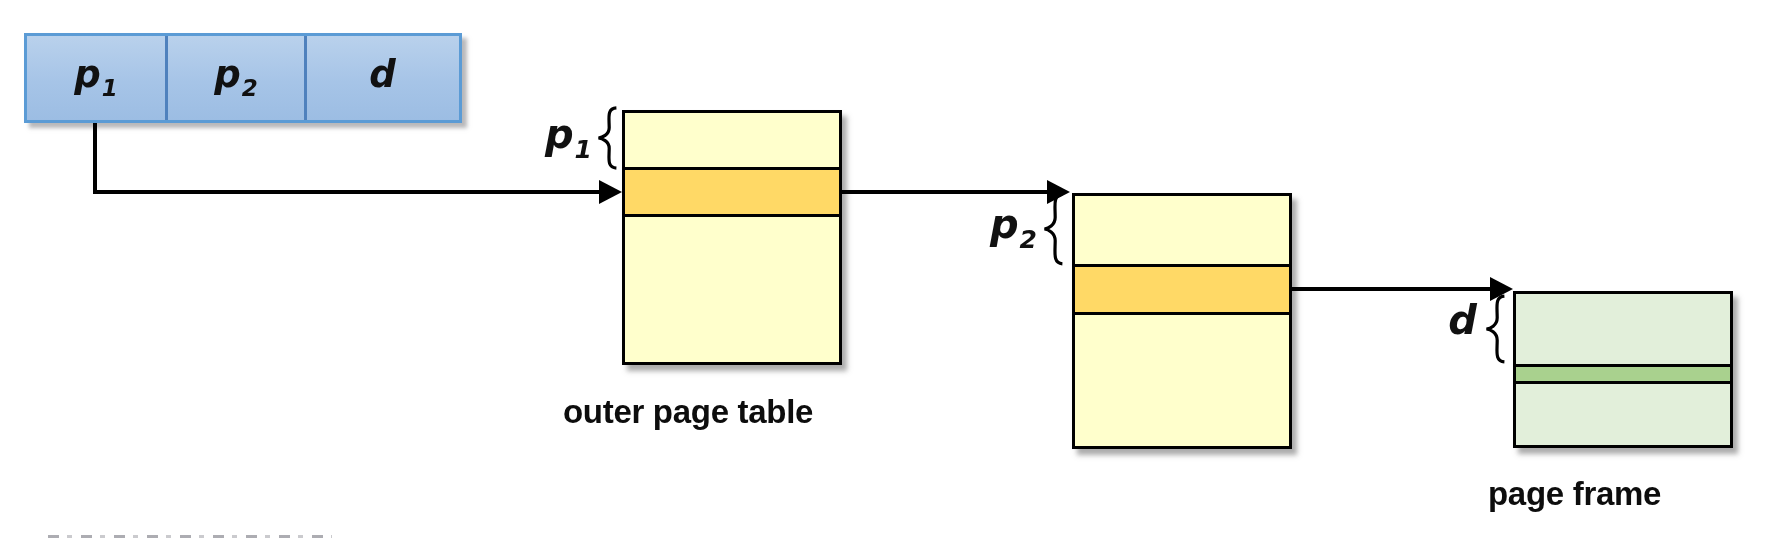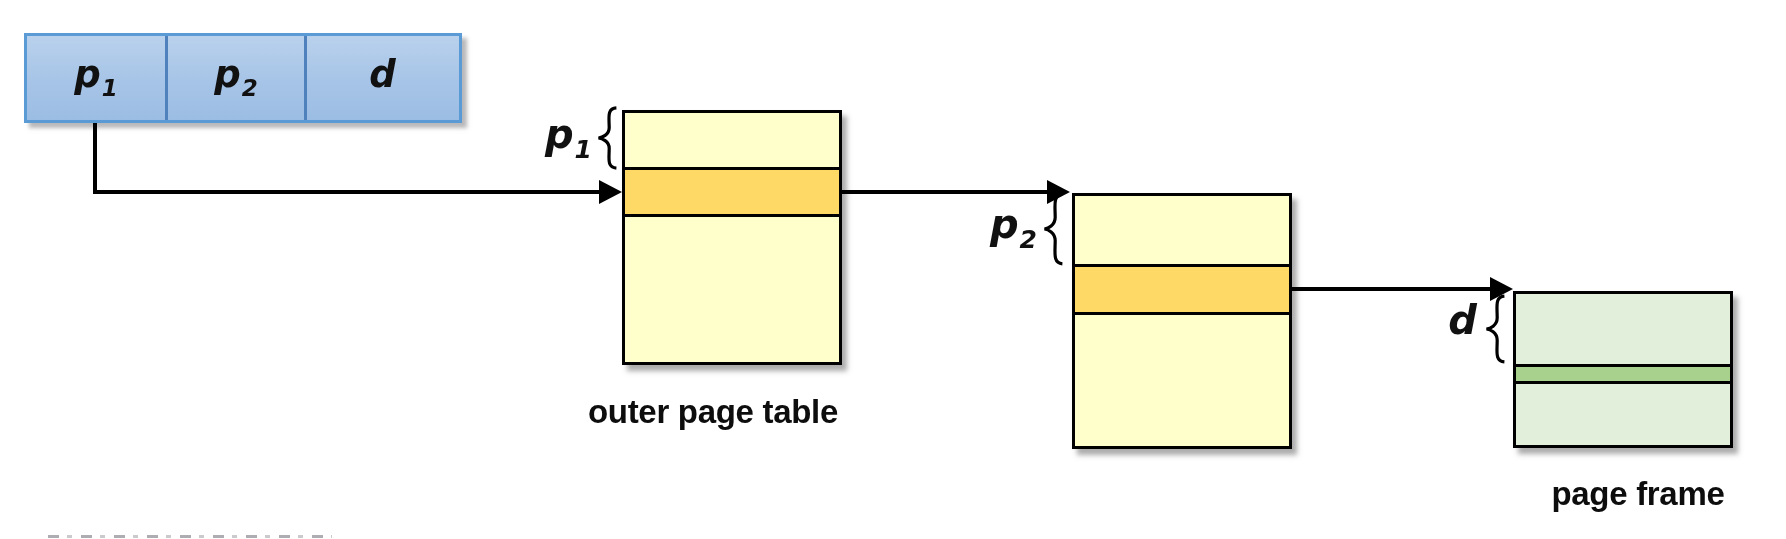--- a/index.html
+++ b/index.html
@@ -66,21 +66,21 @@
   }
   .hl-orange{background:#ffd966;}
   .hl-green{background:#a9d18e;}
   .row-rest{flex:1;}
 
   
   .caption{
     position:absolute;
     font-weight:bold;font-size:33px;line-height:38px;
     letter-spacing:-0.3px;
-    color:#0d0d0d;text-align:center;
+    color:#0d0d0d;text-align:left;
     white-space:nowrap;
   }
 
   
   .brace{position:absolute;}
   .arrows{position:absolute;left:0;top:0;pointer-events:none;}
 
   
   .footer-dashes{
     position:absolute;left:48px;top:535px;width:284px;height:3px;

